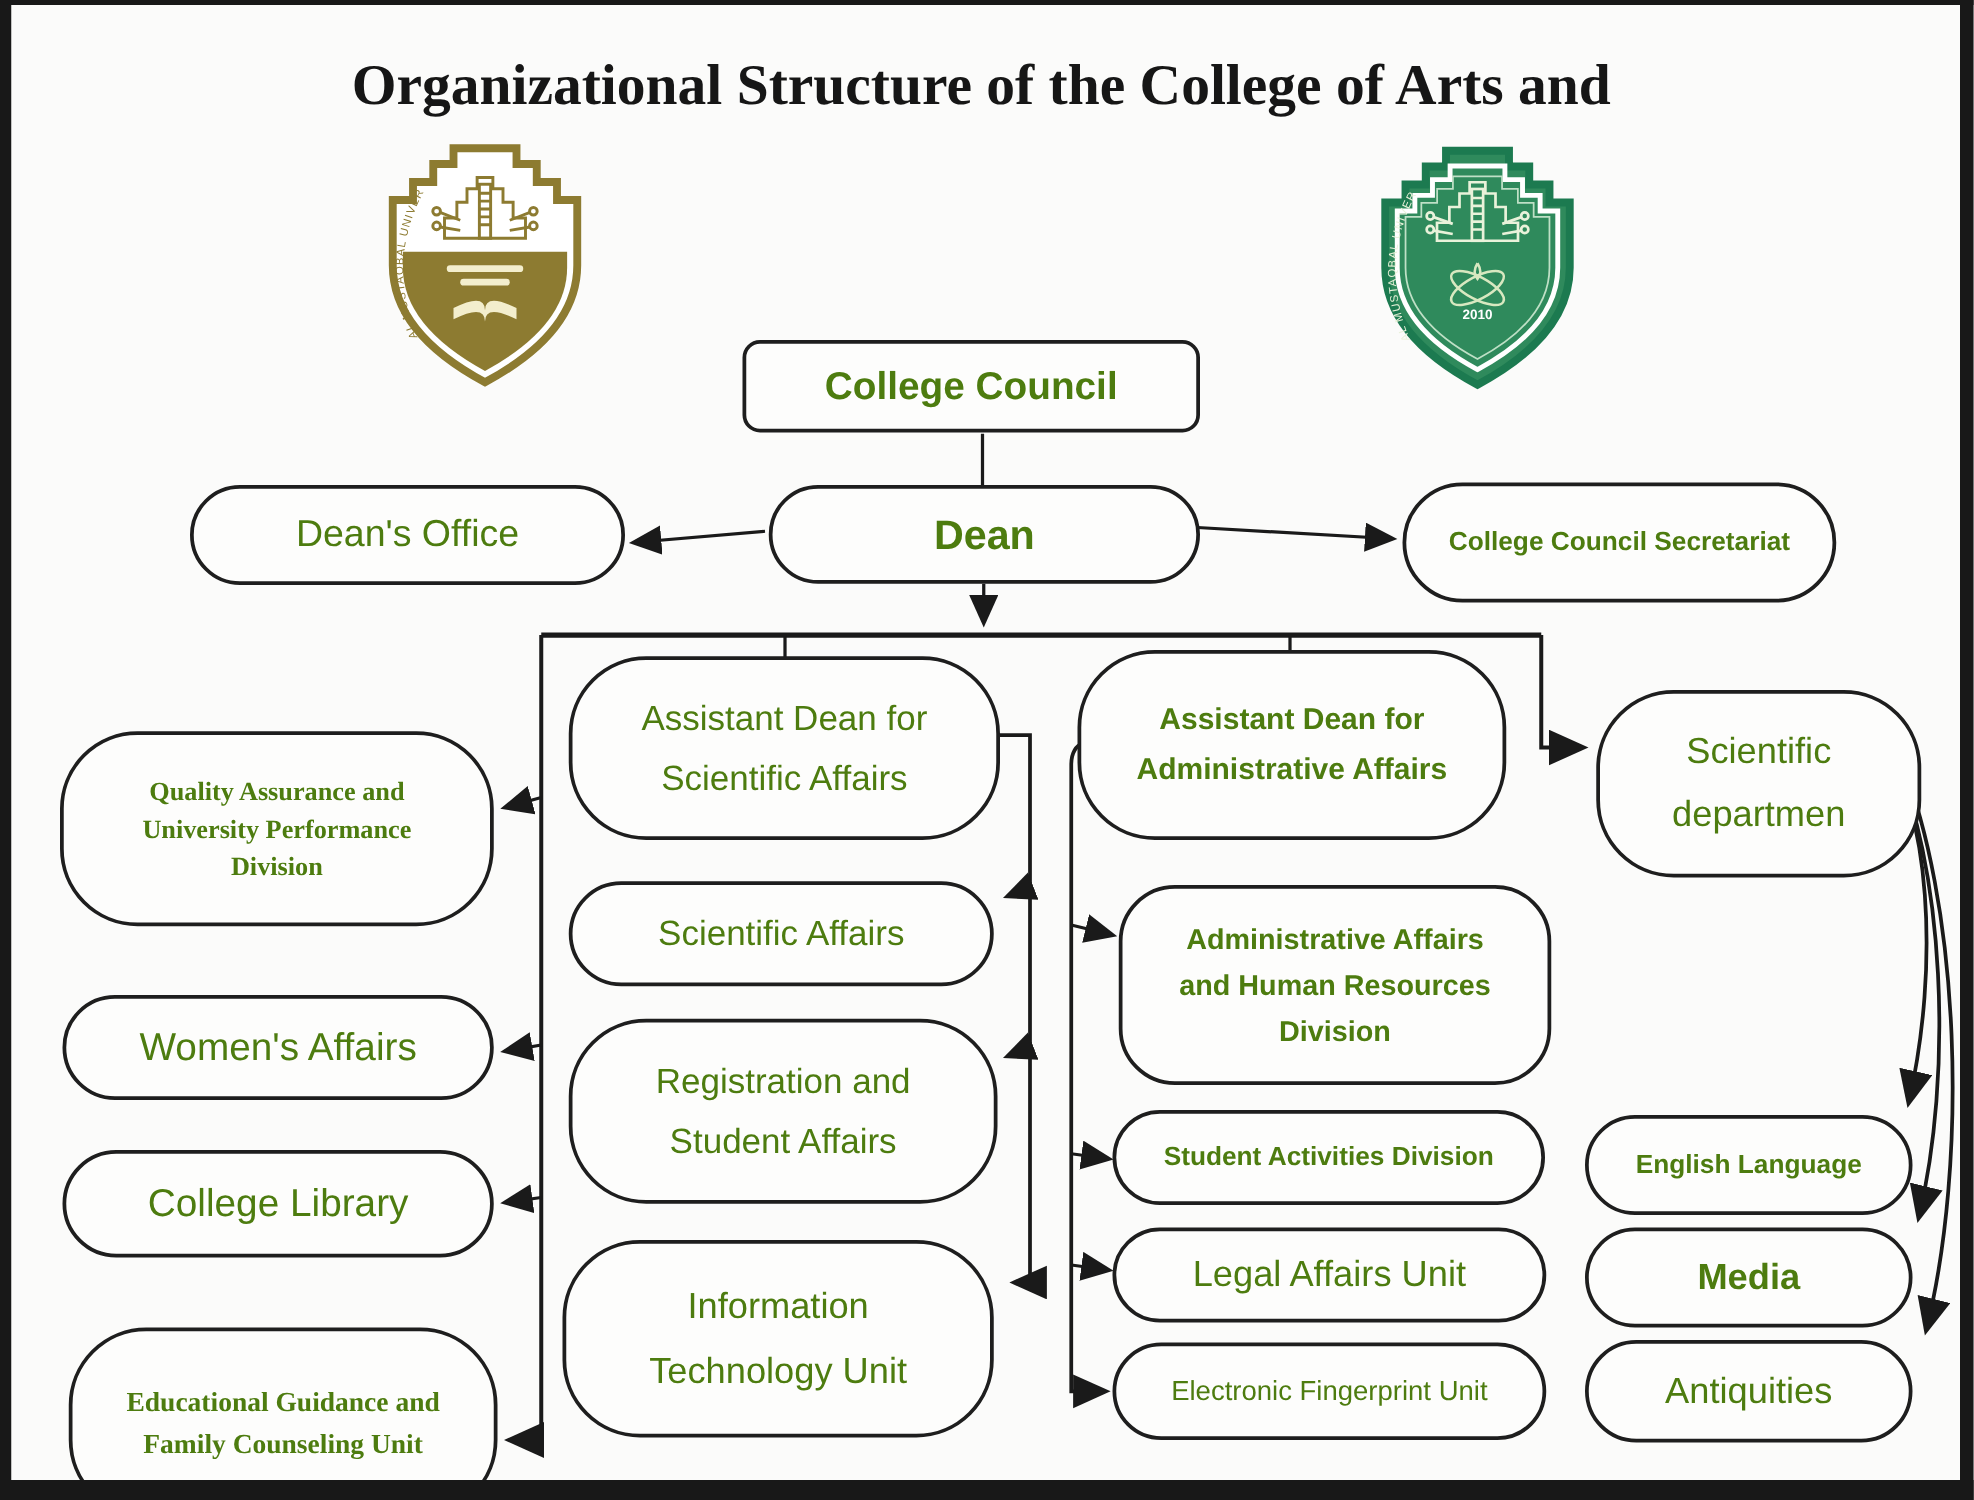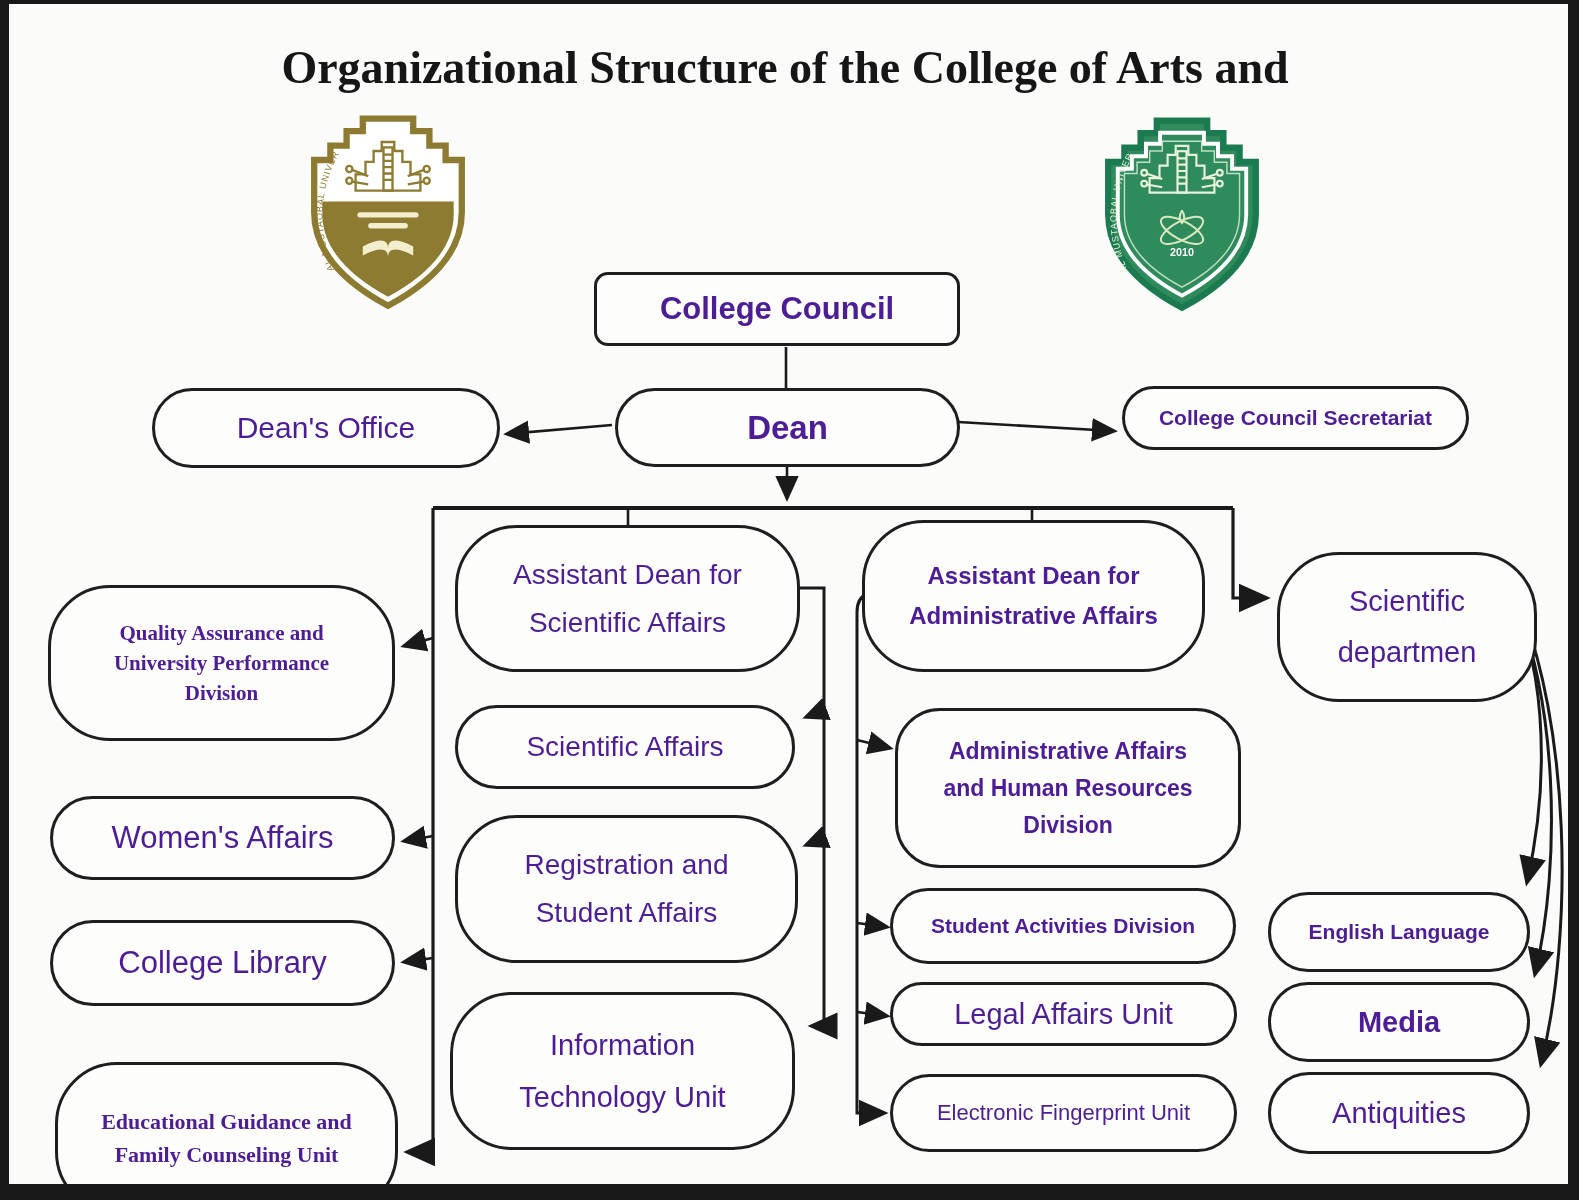--- a/index.html
+++ b/index.html
@@ -9,21 +9,21 @@
   .bar{position:absolute;background:#181818;z-index:50;}
   #bar-left{left:0;top:0;width:9px;height:1200px;}
   #bar-top{left:0;top:0;width:1579px;height:4px;}
   #bar-right{left:1568px;top:0;width:11px;height:1200px;}
   #bar-bottom{left:0;top:1184px;width:1579px;height:16px;}
   .title{position:absolute;left:190px;top:38px;width:1190px;text-align:center;z-index:10;
          font-family:"Liberation Serif",serif;font-weight:bold;font-size:46px;line-height:60px;}
   svg.conn{position:absolute;left:0;top:0;z-index:5;}
   .logo{position:absolute;z-index:8;}
   .node{position:absolute;z-index:10;background:#fdfdfc;border:3px solid #1e1e1e;box-sizing:border-box;
-        display:flex;align-items:center;justify-content:center;text-align:center;color:#4c1d95;}
+        display:flex;align-items:center;justify-content:center;text-align:center;color:#4d7c0f;}
   .pill{border-radius:999px;}
   .r14{border-radius:14px;}
   .r45{border-radius:45px;text-align:center;}
   .r60{border-radius:62px;}
   .bold{font-weight:bold;}
   .serif{font-family:"Liberation Serif",serif;}
 </style>
 </head>
 <body>
 
@@ -114,21 +114,21 @@
     <textPath href="#tpr">AL MUSTAQBAL UNIVERSITY</textPath>
   </text>
 </svg>
 
 <div class="node r14 bold" style="left:594px;top:272px;width:366px;height:74px;font-size:31px;">College Council</div>
 
 <div class="node pill bold" style="left:615px;top:388px;width:345px;height:79px;font-size:33px;">Dean</div>
 
 <div class="node pill" style="left:152px;top:388px;width:348px;height:80px;font-size:30px;">Dean's Office</div>
 
-<div class="node pill bold" style="left:1122px;top:386px;width:347px;height:64px;font-size:21px;">College Council Secretariat</div>
+<div class="node pill bold" style="left:1122px;top:386px;width:347px;height:96px;font-size:21px;">College Council Secretariat</div>
 
 <div class="node r60" style="left:455px;top:525px;width:345px;height:147px;font-size:28px;line-height:48px;padding:0 34px;">Assistant Dean for Scientific Affairs</div>
 
 <div class="node r60 bold" style="left:862px;top:520px;width:343px;height:152px;font-size:24px;line-height:40px;padding:0 28px;">Assistant Dean for Administrative Affairs</div>
 
 <div class="node r60" style="left:1277px;top:532px;width:260px;height:150px;font-size:29px;line-height:51px;padding:0 34px;margin-top:20px;">Scientific departmen</div>
 
 <div class="node r60 bold serif" style="left:48px;top:585px;width:347px;height:156px;font-size:21px;line-height:30px;padding:0 44px;">Quality Assurance and University Performance Division</div>
 
 <div class="node pill" style="left:50px;top:796px;width:345px;height:84px;font-size:31px;">Women's Affairs</div>
@@ -140,21 +140,21 @@
 <div class="node pill" style="left:455px;top:705px;width:340px;height:84px;font-size:28px;">Scientific Affairs</div>
 
 <div class="node r60" style="left:455px;top:815px;width:343px;height:148px;font-size:28px;line-height:48px;padding:0 44px;">Registration and Student Affairs</div>
 
 <div class="node r60" style="left:450px;top:992px;width:345px;height:158px;font-size:29px;line-height:52px;padding:0 40px;">Information Technology Unit</div>
 
 <div class="node r45 bold" style="left:895px;top:708px;width:346px;height:160px;font-size:23px;line-height:37px;padding:0 30px;">Administrative Affairs and Human Resources Division</div>
 
 <div class="node pill bold" style="left:890px;top:888px;width:346px;height:76px;font-size:21px;">Student Activities Division</div>
 
-<div class="node pill" style="left:890px;top:982px;width:347px;height:64px;font-size:29px;">Legal Affairs Unit</div>
+<div class="node pill" style="left:890px;top:982px;width:347px;height:76px;font-size:29px;">Legal Affairs Unit</div>
 
 <div class="node pill" style="left:890px;top:1074px;width:347px;height:78px;font-size:22px;">Electronic Fingerprint Unit</div>
 
 <div class="node pill bold" style="left:1268px;top:892px;width:262px;height:80px;font-size:21px;">English Language</div>
 
 <div class="node pill" style="left:1268px;top:982px;width:262px;height:80px;font-size:29px;font-weight:bold;">Media</div>
 
 <div class="node pill" style="left:1268px;top:1072px;width:262px;height:82px;font-size:29px;">Antiquities</div>
 
 <div class="bar" id="bar-left"></div>

